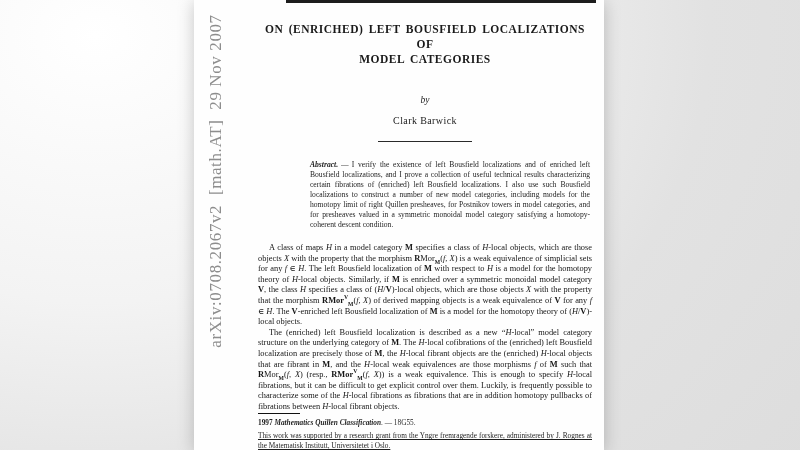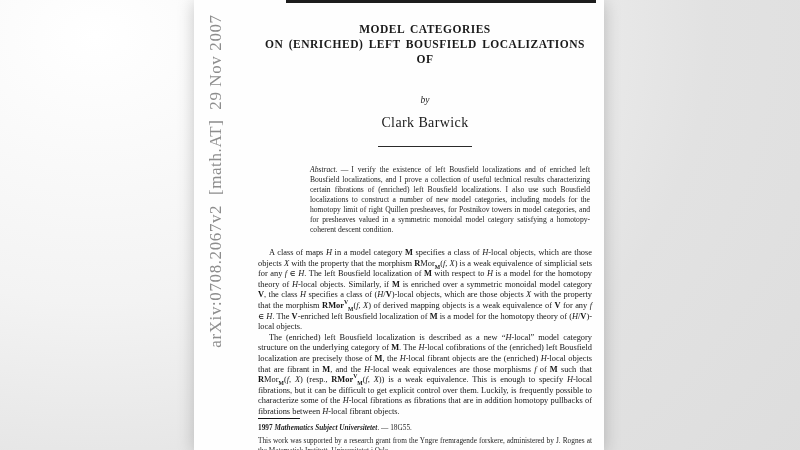--- a/index.html
+++ b/index.html
@@ -17,57 +17,57 @@
     position:absolute;left:22px;top:181px;
     transform:translate(-50%,-50%) rotate(-90deg);
     white-space:pre;font-size:17px;letter-spacing:.6px;color:#8d8d8d;
   }
   .content{
     position:absolute;left:64px;right:12px;top:0;bottom:0;
     display:flex;flex-direction:column;color:#1a1a1a;
   }
   .title{margin-top:22px;text-align:center;font-weight:bold;font-size:11.5px;line-height:15px;letter-spacing:.5px;word-spacing:2px;}
   .byline{margin-top:28px;text-align:center;font-style:italic;font-size:9.5px;}
-  .author{margin-top:10px;text-align:center;font-size:14px;letter-spacing:.4px;}
+  .author{margin-top:10px;text-align:center;font-size:10px;letter-spacing:.4px;}
   .title-rule{margin:15px auto 0;width:94px;height:0;border-top:1.2px solid #2a2a2a;}
   .abstract{margin:18px 2px 0 52px;font-size:7.6px;line-height:10px;text-align:justify;color:#1c1c1c;}
-  .abs-label{font-weight:normal;font-style:italic;}
+  .abs-label{font-weight:bold;font-style:italic;}
   .abs-dash{margin:0 3px;}
   .body{margin-top:13px;font-size:8.4px;line-height:10.6px;text-align:justify;color:#151515;}
   .para{margin:0;text-indent:11px;}
   .body sup,.body sub{font-size:68%;line-height:0;}
   .it{font-style:italic;}
   .bf{font-weight:bold;}
   .footer{margin-top:auto;padding-bottom:3px;font-size:7.3px;line-height:9.6px;color:#1f1f1f;}
   .fn-rule{width:42px;height:0;border-top:1.5px solid #111;margin-bottom:4px;}
-  .fn2{margin-top:4px;text-align:justify;}
+  .fn2{margin-top:4px;text-align:justify;text-decoration:underline;}
 </style>
 </head>
 <body>
 
 <div class="page">
   <div class="top-bar"></div>
   <div class="stamp">arXiv:0708.2067v2  [math.AT]  29 Nov 2007</div>
 
   <div class="content">
     <div class="title">
+      <div>ON (ENRICHED) LEFT BOUSFIELD LOCALIZATIONS OF</div>
       <div>MODEL CATEGORIES</div>
-      <div>ON (ENRICHED) LEFT BOUSFIELD LOCALIZATIONS OF</div>
     </div>
 
     <div class="byline">by</div>
     <div class="author">Clark Barwick</div>
     <div class="title-rule"></div>
 
     <div class="abstract"><span class="abs-label">Abstract.</span><span class="abs-dash">—</span><span>I verify the existence of left Bousfield localizations and of enriched left Bousfield localizations, and I prove a collection of useful technical results characterizing certain fibrations of (enriched) left Bousfield localizations. I also use such Bousfield localizations to construct a number of new model categories, including models for the homotopy limit of right Quillen presheaves, for Postnikov towers in model categories, and for presheaves valued in a symmetric monoidal model category satisfying a homotopy-coherent descent condition.</span></div>
 
     <div class="body">
       <p class="para"><span>A class of maps </span><span class="it">H</span><span> in a model category </span><span class="bf">M</span><span> specifies a class of </span><span class="it">H</span><span>-local objects, which are those objects </span><span class="it">X</span><span> with the property that the morphism </span><span class="bf">R</span><span>Mor</span><sub class="bf">M</sub><span>(</span><span class="it">f</span><span>, </span><span class="it">X</span><span>) is a weak equivalence of simplicial sets for any </span><span class="it">f</span><span> ∈ </span><span class="it">H</span><span>. The left Bousfield localization of </span><span class="bf">M</span><span> with respect to </span><span class="it">H</span><span> is a model for the homotopy theory of </span><span class="it">H</span><span>-local objects. Similarly, if </span><span class="bf">M</span><span> is enriched over a symmetric monoidal model category </span><span class="bf">V</span><span>, the class </span><span class="it">H</span><span> specifies a class of (</span><span class="it">H</span><span>/</span><span class="bf">V</span><span>)-local objects, which are those objects </span><span class="it">X</span><span> with the property that the morphism </span><span class="bf">RMor</span><sup class="bf">V</sup><sub class="bf">M</sub><span>(</span><span class="it">f</span><span>, </span><span class="it">X</span><span>) of derived mapping objects is a weak equivalence of </span><span class="bf">V</span><span> for any </span><span class="it">f</span><span> ∈ </span><span class="it">H</span><span>. The </span><span class="bf">V</span><span>-enriched left Bousfield localization of </span><span class="bf">M</span><span> is a model for the homotopy theory of (</span><span class="it">H</span><span>/</span><span class="bf">V</span><span>)-local objects.</span></p>
       <p class="para"><span>The (enriched) left Bousfield localization is described as a new “</span><span class="it">H</span><span>-local” model category structure on the underlying category of </span><span class="bf">M</span><span>. The </span><span class="it">H</span><span>-local cofibrations of the (enriched) left Bousfield localization are precisely those of </span><span class="bf">M</span><span>, the </span><span class="it">H</span><span>-local fibrant objects are the (enriched) </span><span class="it">H</span><span>-local objects that are fibrant in </span><span class="bf">M</span><span>, and the </span><span class="it">H</span><span>-local weak equivalences are those morphisms </span><span class="it">f</span><span> of </span><span class="bf">M</span><span> such that </span><span class="bf">R</span><span>Mor</span><sub class="bf">M</sub><span>(</span><span class="it">f</span><span>, </span><span class="it">X</span><span>) (resp., </span><span class="bf">RMor</span><sup class="bf">V</sup><sub class="bf">M</sub><span>(</span><span class="it">f</span><span>, </span><span class="it">X</span><span>)) is a weak equivalence. This is enough to specify </span><span class="it">H</span><span>-local fibrations, but it can be difficult to get explicit control over them. Luckily, is frequently possible to characterize some of the </span><span class="it">H</span><span>-local fibrations as fibrations that are in addition homotopy pullbacks of fibrations between </span><span class="it">H</span><span>-local fibrant objects.</span></p>
     </div>
 
     <div class="footer">
       <div class="fn-rule"></div>
-      <div><span class="bf">1997</span> <span class="bf it">Mathematics Subject Universitetet</span><span>. — 18G55.</span></div>
+      <div><span class="bf">1997</span> <span class="bf it">Mathematics Quillen Classification</span><span>. — 18G55.</span></div>
       <div class="fn2">This work was supported by a research grant from the Yngre fremragende forskere, administered by J. Rognes at the Matematisk Institutt, Universitetet i Oslo.</div>
     </div>
   </div>
 </div>
 
 </body></html>

